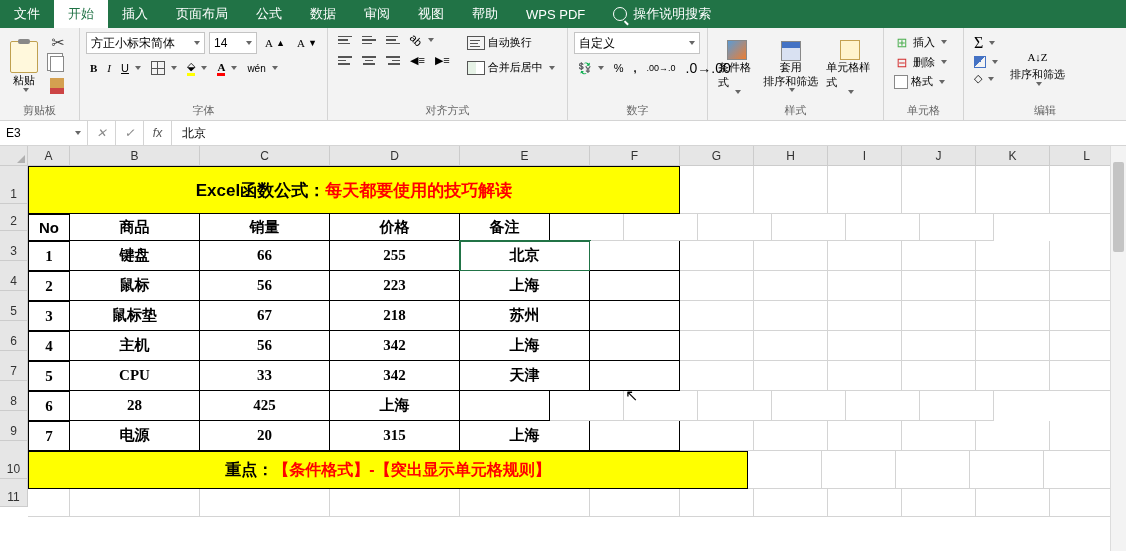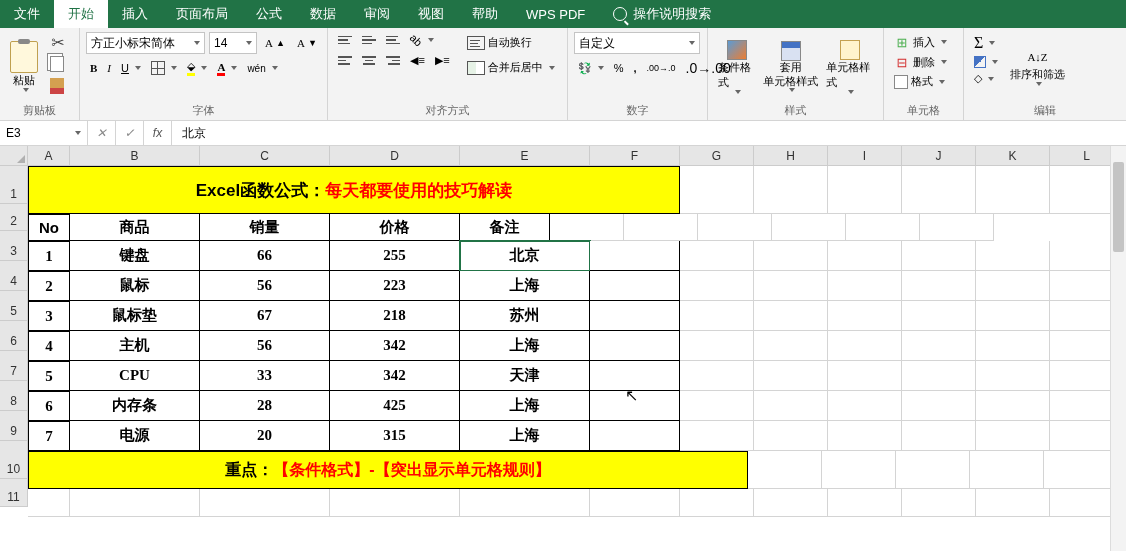--- a/index.html
+++ b/index.html
@@ -272,21 +272,21 @@
   <div class="group" style="width:176px">
     <div class="group-body">
       <div class="bigbtn">
           <div class="ic-cond"></div>
           <span>条件格式</span>
           <span class="dd"></span>
         </div>
       <div class="bigbtn">
           <div class="ic-table"></div>
           <span style="white-space:pre;text-align:center;line-height:1.2">套用
-单元格样式</span>
+排序和筛选</span>
           <span class="dd"></span>
         </div>
       <div class="bigbtn">
           <div class="ic-cell"></div>
           <span>单元格样式</span>
           <span class="dd"></span>
         </div>
     </div>
     <div class="group-label">样式</div>
   </div>
@@ -477,21 +477,20 @@
         <div class="cell normcell tborder-b tborder-r" style="width: 90px;"></div>
         <div class="cell " style="width: 74px; font-weight: 400;"></div>
         <div class="cell " style="width: 74px; font-weight: 400;"></div>
         <div class="cell " style="width: 74px; font-weight: 400;"></div>
         <div class="cell " style="width: 74px; font-weight: 400;"></div>
         <div class="cell " style="width: 74px; font-weight: 400;"></div>
         <div class="cell " style="width: 74px; font-weight: 400;"></div>
       </div>
       <div class="cellrow" style="height: 30px;">
         <div class="cell normcell tborder-b tborder-r tborder" style="width: 42px;">6</div>
-        <div class="cell normcell tborder-b tborder-r" style="width: 130px;">内存条</div>
         <div class="cell normcell tborder-b tborder-r" style="width: 130px;">28</div>
         <div class="cell normcell tborder-b tborder-r" style="width: 130px;">425</div>
         <div class="cell normcell tborder-b tborder-r" style="width: 130px;">上海</div>
         <div class="cell normcell tborder-b tborder-r" style="width: 90px;"></div>
         <div class="cell " style="width: 74px; font-weight: 400;"></div>
         <div class="cell " style="width: 74px; font-weight: 400;"></div>
         <div class="cell " style="width: 74px; font-weight: 400;"></div>
         <div class="cell " style="width: 74px; font-weight: 400;"></div>
         <div class="cell " style="width: 74px; font-weight: 400;"></div>
         <div class="cell " style="width: 74px; font-weight: 400;"></div>

